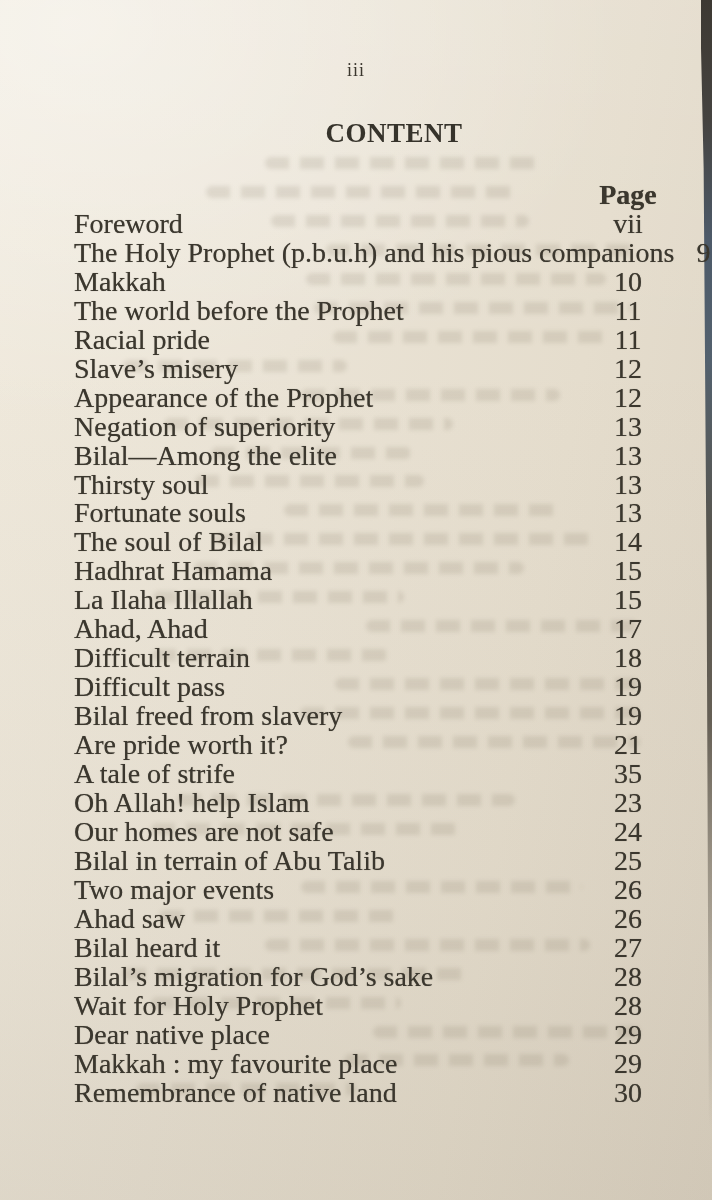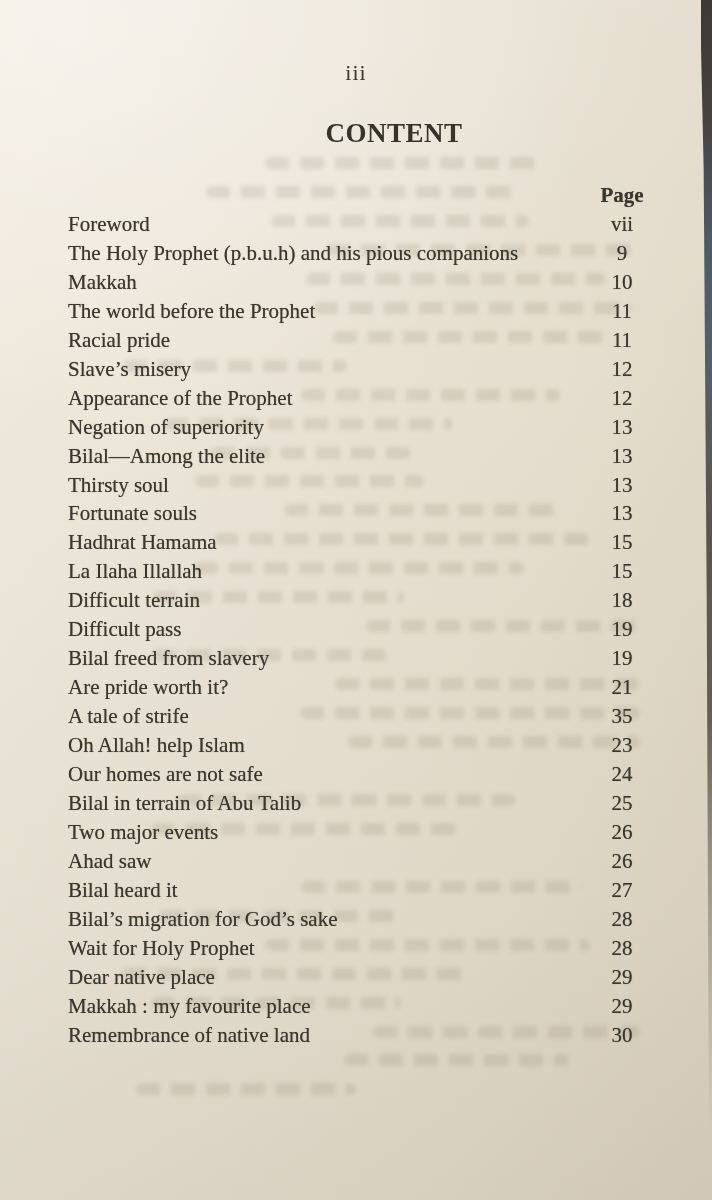--- a/index.html
+++ b/index.html
@@ -47,42 +47,42 @@
       rgba(128,116,96,0.38) 0px, rgba(128,116,96,0.38) 24px,
       rgba(128,116,96,0) 24px, rgba(128,116,96,0) 35px);
     opacity: 0.42;
   }
 
   .folio {
     position: absolute;
     top: 60px; left: 0;
     width: 100%;
     text-align: center;
-    font-size: 22px;
+    font-size: 18px;
     letter-spacing: 1px;
   }
   .heading {
     position: absolute;
     top: 118px; left: 0;
     width: 100%;
     margin: 0;
     text-align: center;
     font-size: 27px;
     font-weight: bold;
     letter-spacing: 0.5px;
     color: #36332b;
     padding-left: 38px;
   }
 
   .toc {
     position: absolute;
     top: 181px;
-    left: 68px;
+    left: 74px;
     width: 583px;
-    font-size: 21px;
+    font-size: 28px;
     line-height: 28.95px;
     text-shadow: 0 0 0.7px rgba(59,55,46,0.65);
   }
   .toc-header {
     display: flex;
     justify-content: flex-end;
     font-weight: bold;
   }
   .toc-row {
     display: flex;
@@ -189,28 +189,36 @@
         </div>
         <div class="toc-row">
           <span class="toc-title">Thirsty soul</span>
           <span class="pagenum">13</span>
         </div>
         <div class="toc-row">
           <span class="toc-title">Fortunate souls</span>
           <span class="pagenum">13</span>
         </div>
         <div class="toc-row">
+          <span class="toc-title">The soul of Bilal</span>
+          <span class="pagenum">14</span>
+        </div>
+        <div class="toc-row">
           <span class="toc-title">Hadhrat Hamama</span>
           <span class="pagenum">15</span>
         </div>
         <div class="toc-row">
           <span class="toc-title">La Ilaha Illallah</span>
           <span class="pagenum">15</span>
         </div>
         <div class="toc-row">
+          <span class="toc-title">Ahad, Ahad</span>
+          <span class="pagenum">17</span>
+        </div>
+        <div class="toc-row">
           <span class="toc-title">Difficult terrain</span>
           <span class="pagenum">18</span>
         </div>
         <div class="toc-row">
           <span class="toc-title">Difficult pass</span>
           <span class="pagenum">19</span>
         </div>
         <div class="toc-row">
           <span class="toc-title">Bilal freed from slavery</span>
           <span class="pagenum">19</span>

